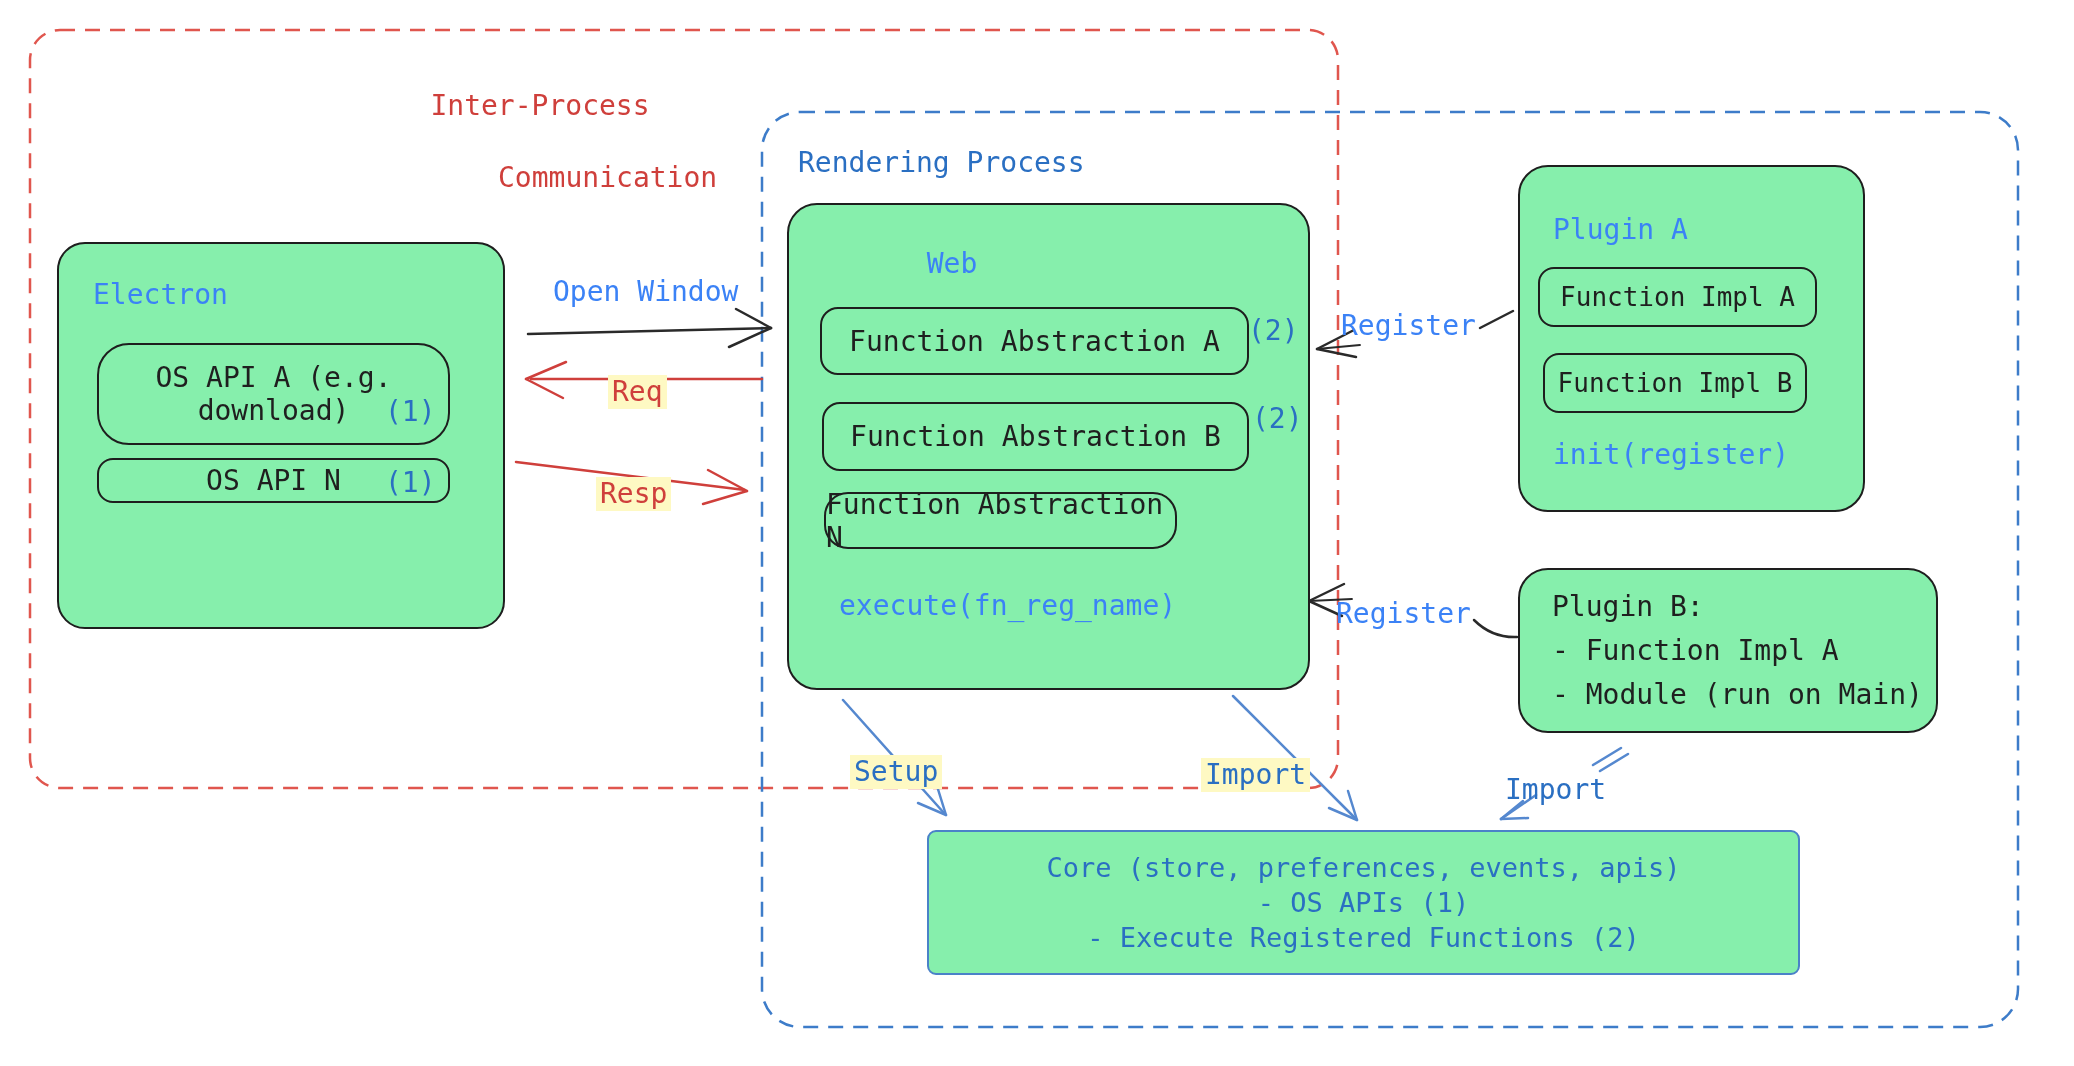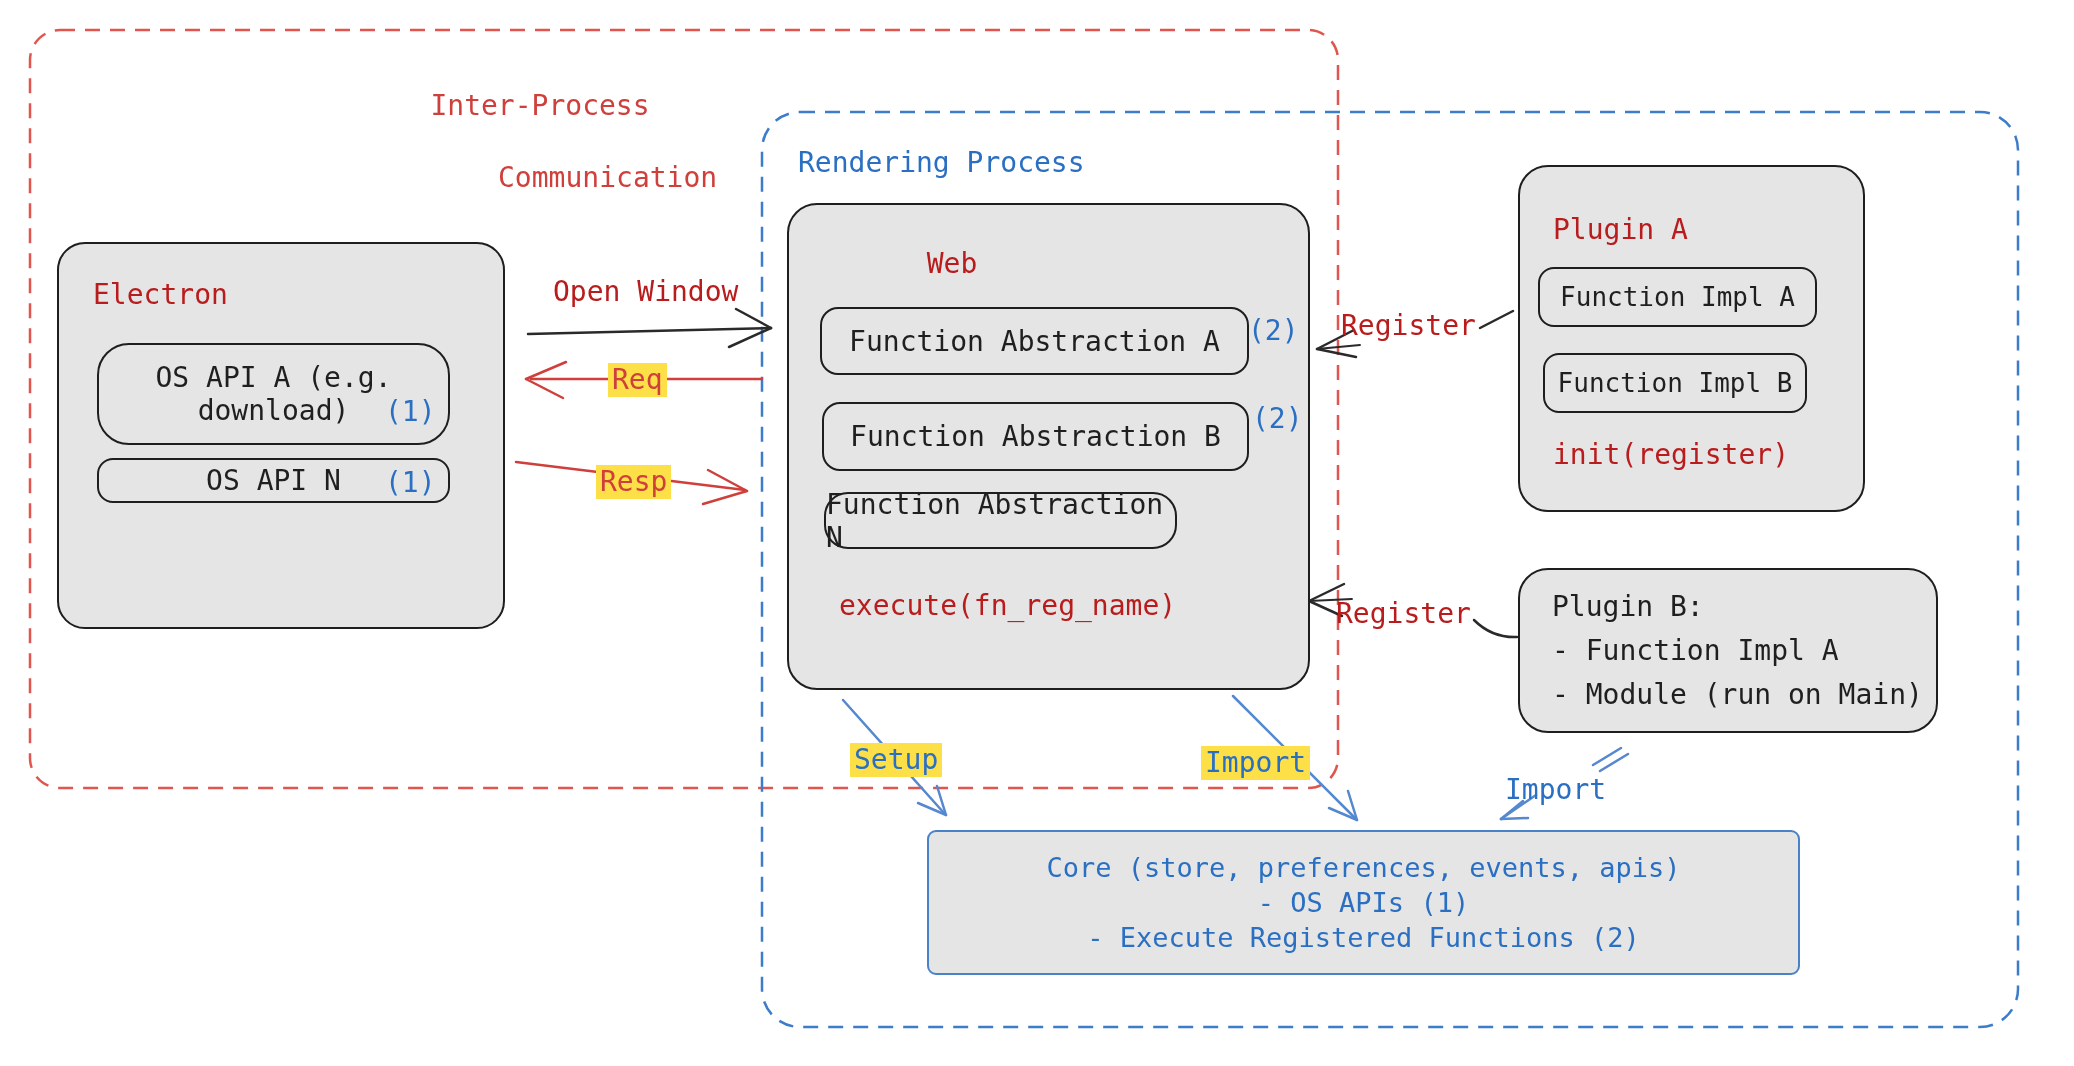--- a/index.html
+++ b/index.html
@@ -7,36 +7,36 @@
     position:relative;
     width:2074px;height:1066px;
     background:#ffffff;
     font-family:"DejaVu Sans Mono","Liberation Mono",monospace;
     color:#1f1f1f;
     overflow:hidden;
   }
   .layer-svg{position:absolute;left:0;top:0;z-index:1;}
   .box{
     position:absolute;
-    background:#e5e5e5;
+    background:#86efac;
     border:2.5px solid #1e1e1e;
     box-sizing:border-box;
     z-index:2;
   }
   .label{
     position:absolute;
     z-index:4;
     font-size:28px;
     line-height:34px;
     white-space:pre;
   }
-  .label.masked{background:#fde047;padding:0 4px;}
+  .label.masked{background:#fef9c3;padding:0 4px;margin-top:12px;}
   .red-text{color:#cf3f3b;}
   .blue-text{color:#2a6fc2;}
-  .black-text{color:#b91c1c;}
+  .black-text{color:#3b82f6;}
   .center-flex{
     display:flex;align-items:center;justify-content:center;
     font-size:28px;
   }
   .badge{
     position:absolute;
     color:#2a6fc2;
     font-size:28px;
     z-index:4;
   }

